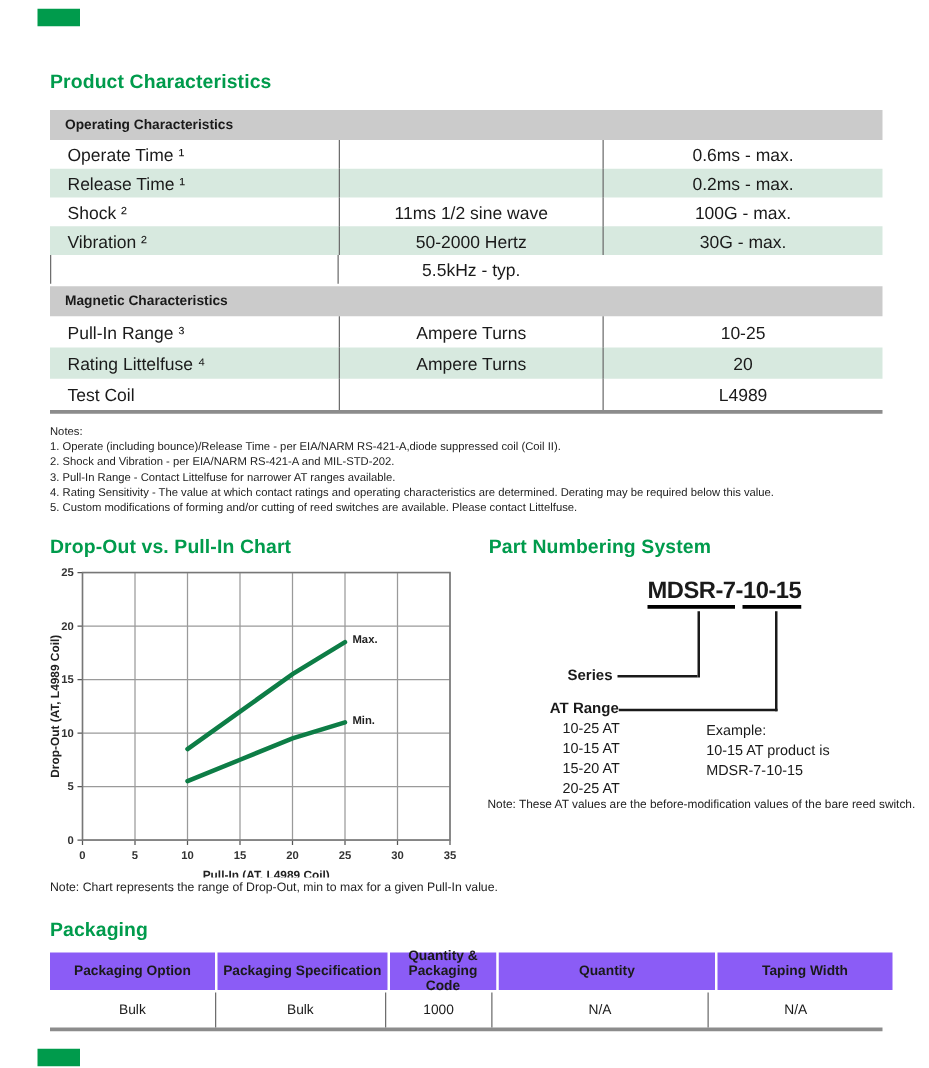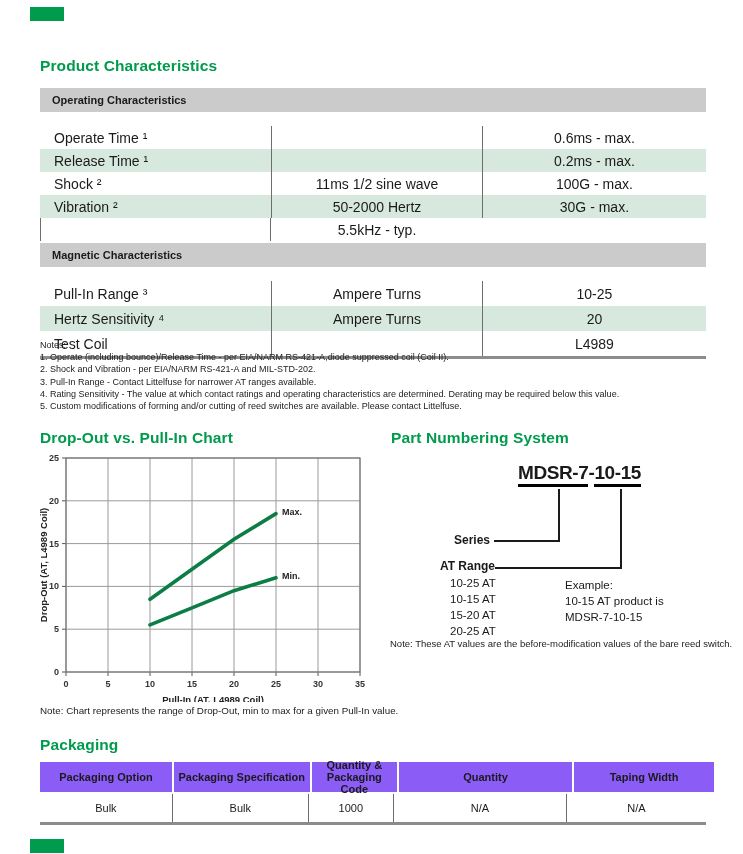--- a/index.html
+++ b/index.html
@@ -5,21 +5,21 @@
   html,body{margin:0;padding:0;background:#ffffff;}
   .page{position:relative;width:743px;height:854px;background:#fff;
         font-family:"Liberation Sans",sans-serif;color:#1a1a1a;overflow:hidden;}
   .corner-tab{position:absolute;left:30px;width:34px;height:14px;}
   .corner-tab.top{top:7px;}
   .corner-tab.bottom{top:839px;}
   h2.sec{position:absolute;margin:0;font-size:15.5px;font-weight:bold;letter-spacing:.1px;}
   
   .spec-table{position:absolute;left:40px;top:88px;width:666px;border-bottom:3px solid #8c8c8c;}
   .sec-bar{height:24px;background:#cbcbcb;display:flex;align-items:center;
-           padding-left:12px;font-size:11px;font-weight:bold;margin-bottom:14px;}
+           padding-left:12px;font-size:11px;font-weight:bold;margin-bottom:0;}
   .sec-bar + .srow{margin-top:0;}
   .srow{display:grid;grid-template-columns:34.7% 31.8% 33.5%;align-items:stretch;}
   .srow .c{display:flex;align-items:center;font-size:14px;}
   .srow .c.l{padding-left:14px;justify-content:flex-start;}
   .srow .c.m{justify-content:center;border-left:1px solid #6e6e6e;border-right:1px solid #6e6e6e;}
   .srow .c.r{justify-content:center;}
   .srow.op{height:23px;}
   .srow.mag{height:25px;}
   .srow.alt{background:#d7e9df;}
   .gap2{height:2px;background:#fff;}
@@ -85,21 +85,21 @@
         <div class="c r">5.5kHz - typ.</div>
       </div>
       <div class="gap2"></div>
       <div class="sec-bar">Magnetic Characteristics</div>
       <div class="srow mag">
         <div class="c l">Pull-In Range ³</div>
         <div class="c m">Ampere Turns</div>
         <div class="c r">10-25</div>
       </div>
       <div class="srow mag alt">
-        <div class="c l">Hertz Sensitivity ⁴</div>
+        <div class="c l">Rating Littelfuse ⁴</div>
         <div class="c m">Ampere Turns</div>
         <div class="c r">20</div>
       </div>
       <div class="srow mag">
         <div class="c l">Test Coil</div>
         <div class="c m"></div>
         <div class="c r">L4989</div>
       </div>
     </div>
 

